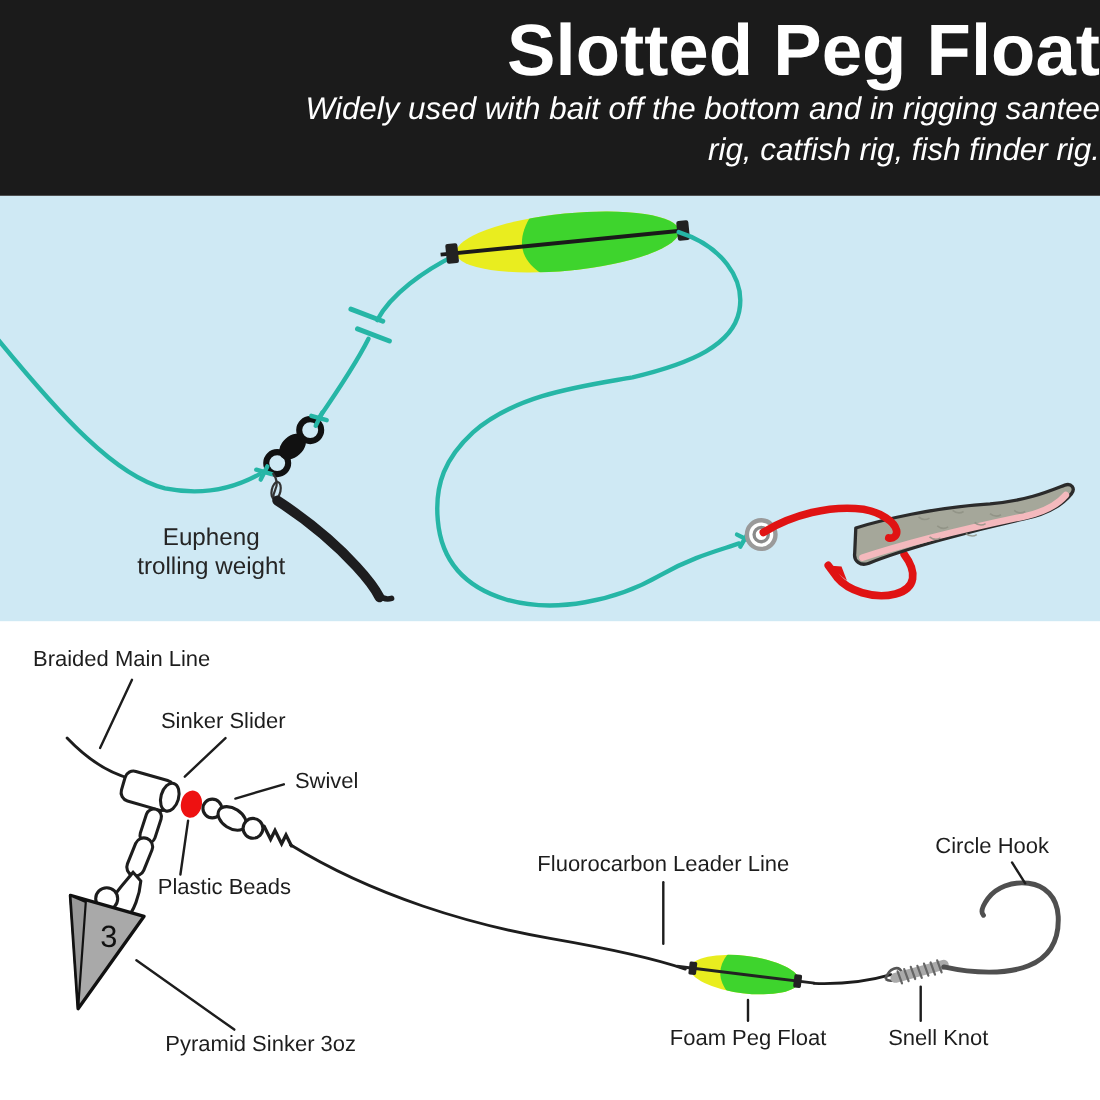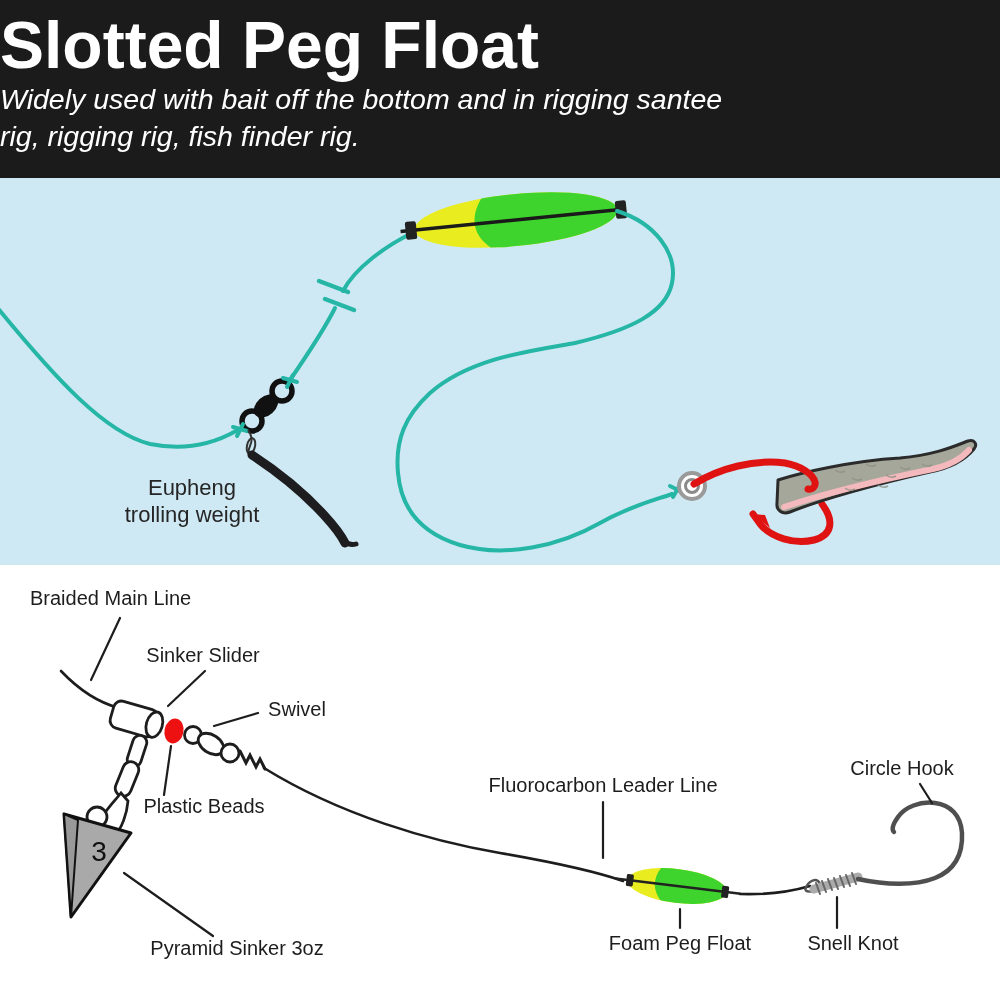--- a/index.html
+++ b/index.html
@@ -5,42 +5,42 @@
   :root{
     --banner_bg:#1b1b1b; --banner_text:#ffffff; --scene_bg:#cfe9f4;
     --line_teal:#26b6a6; --float_yellow:#e9ed1f; --float_green:#3ed42d;
     --hook_red:#e01313; --bead_red:#ee1111; --sinker_gray:#a9a9a9;
     --bait_gray:#a5a79a; --bait_pink:#f4b9bd; --diagram_ink:#1d1d1d; --hook_gray:#4f4f4f;
   }
   html,body{margin:0;padding:0;background:#ffffff;}
   .page{width:1000px;height:1000px;overflow:hidden;background:#ffffff;
         font-family:"Liberation Sans", sans-serif; position:relative;}
   .banner{height:178px;background:var(--banner_bg);color:var(--banner_text);
-          text-align:left;box-sizing:border-box;padding-top:10px;}
+          text-align:right;box-sizing:border-box;padding-top:10px;}
   .banner h1{margin:0;font-size:66px;font-weight:bold;line-height:1.08;letter-spacing:0px;}
   .banner .sub{font-size:28.5px;line-height:1.26;font-weight:400;margin-top:1px;font-style:italic;}
   svg{display:block;}
   .teal{stroke:var(--line_teal);fill:none;stroke-width:4;stroke-linecap:round;}
   .ink{stroke:#111;fill:none;}
   .dline{stroke:var(--diagram_ink);fill:none;stroke-width:2.6;stroke-linecap:round;}
   .dptr{stroke:var(--diagram_ink);fill:none;stroke-width:2.2;stroke-linecap:round;}
   .dlabel{font-family:"Liberation Sans",sans-serif;font-size:20px;fill:var(--diagram_ink);}
   .slabel{font-family:"Liberation Sans",sans-serif;font-size:22px;fill:#252525;}
   .hw{fill:#ffffff;stroke:var(--diagram_ink);stroke-width:2.8;}
   .redstroke{stroke:var(--hook_red);fill:none;stroke-width:7;stroke-linecap:round;}
 </style>
 </head>
 <body>
 
 <div class="page">
 
   <div class="banner">
     <h1>Slotted Peg Float</h1>
     <div class="sub">Widely used with bait off the bottom and in rigging santee</div>
-    <div class="sub">rig, rigging rig, fish finder rig.</div>
+    <div class="sub">rig, catfish rig, fish finder rig.</div>
   </div>
 
   <svg width="1000" height="387" viewBox="0 0 1000 387">
     <rect x="0" y="0" width="1000" height="387" style="fill:var(--scene_bg)"></rect>
 
     <path class="teal" d="M-4,128 C55,200 105,255 150,266 C190,274 220,262 236,253"></path>
 
     <g>
       <circle cx="252" cy="243" r="10" class="ink" stroke-width="5.5"></circle>
       <ellipse cx="266" cy="228" rx="14" ry="9.5" fill="#111" transform="rotate(-42 266 228)"></ellipse>

